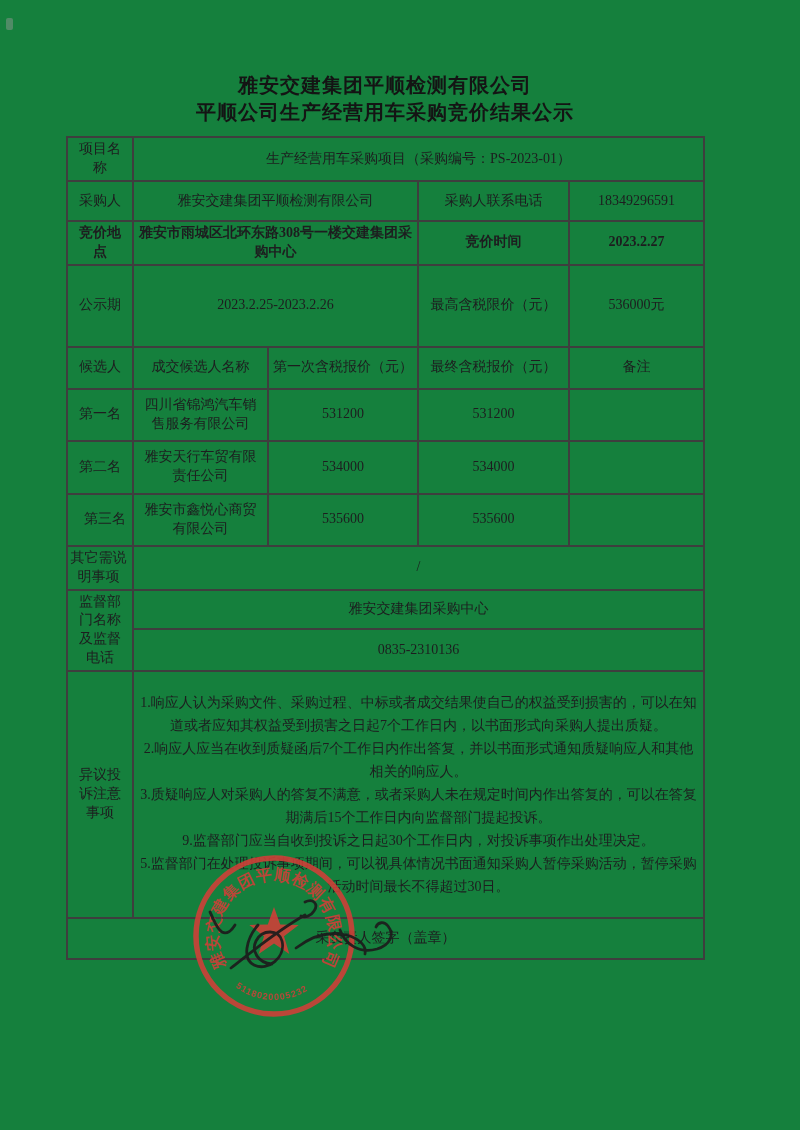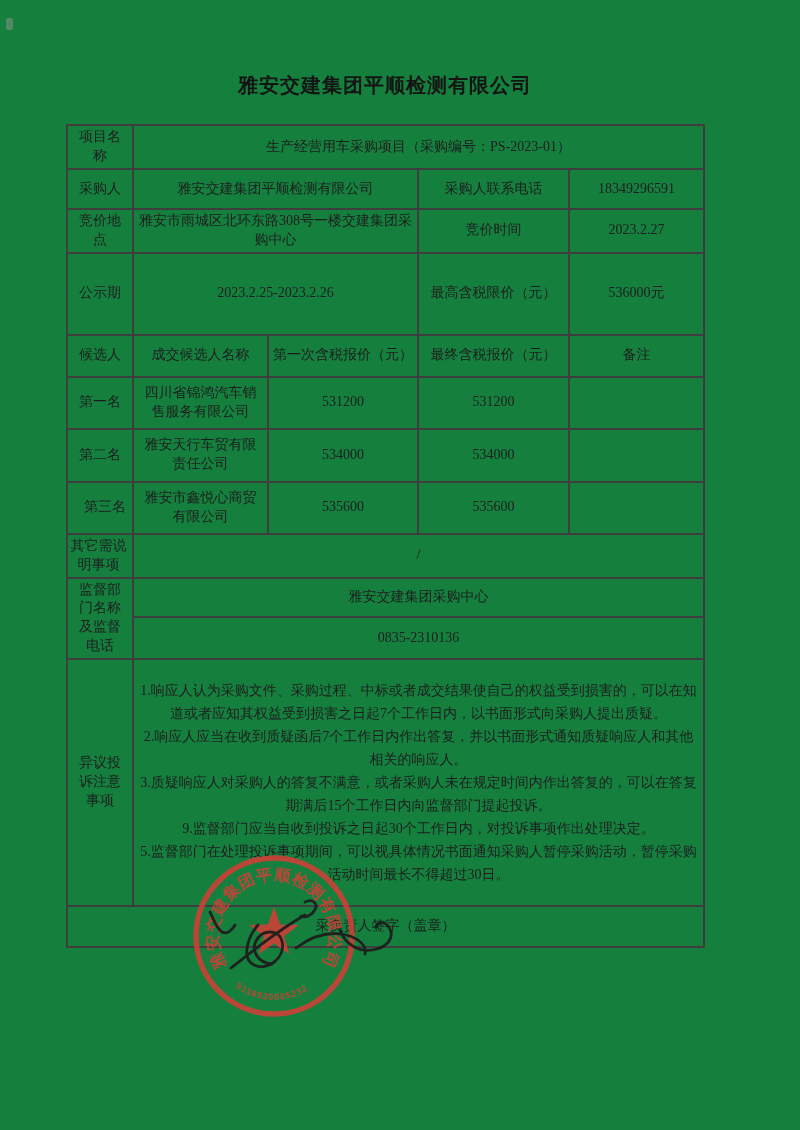--- a/index.html
+++ b/index.html
@@ -11,49 +11,50 @@
     color:#1d1d1f;
     overflow:hidden;
   }
   .speck{position:absolute;left:6px;top:18px;width:7px;height:12px;background:#9a9a9a;opacity:.45;border-radius:2px;}
   .title-block{position:absolute;left:0;top:72px;width:770px;text-align:center;}
   .title-line{
     font-family:"Liberation Sans","DejaVu Sans",sans-serif;
     font-weight:bold;font-size:20px;line-height:27px;color:#141414;letter-spacing:1px;
   }
   table.doc{
-    position:absolute;left:66px;top:124px;
+    position:absolute;left:66px;top:136px;
     border-collapse:collapse;table-layout:fixed;width:637px;
   }
   table.doc td{
     border:2px solid #3e3e3e;
     font-size:14px;line-height:1.35;
     padding:2px 5px;vertical-align:middle;text-align:center;
     overflow:hidden;
   }
   td.tl{text-align:left;padding-left:7px;}
   td.tr-al{text-align:right;padding-right:2px;border-radius:6px;}
-  tr.r1{height:44px;} tr.r2{height:40px;} tr.r3{height:30px;} tr.r4{height:82px;}
+  tr.r1{height:44px;} tr.r2{height:40px;} tr.r3{height:30px;font-weight:bold;} tr.r4{height:82px;}
   tr.r5{height:42px;} tr.r6{height:52px;} tr.r7{height:53px;padding-left:9px;} tr.r8{height:52px;}
   tr.r9{height:37px;} tr.r10{height:39px;border-radius:13px;} tr.r11{height:41px;} tr.r12{height:247px;}
   tr.r13{height:41px;}
   td.objection-text{text-align:left;padding:6px 9px;border-radius:19px;}
   .obj-item{margin:0;line-height:23px;}
   .stamp-layer{position:absolute;left:180px;top:845px;width:230px;height:185px;z-index:3;pointer-events:none;}
   .stamp-text{font-family:"Liberation Sans","DejaVu Sans",sans-serif;}
 </style>
 </head>
 <body>
 
 <div class="page">
 
   <div class="speck"></div>
 
   <div class="title-block">
     <div class="title-line">雅安交建集团平顺检测有限公司</div>
+    <div class="title-line">平顺公司生产经营用车采购竞价结果公示</div>
   </div>
 
   <table class="doc">
     <colgroup>
       <col style="width:66px">
         <col style="width:135px">
         <col style="width:150px">
         <col style="width:151px">
         <col style="width:135px">
     </colgroup>

